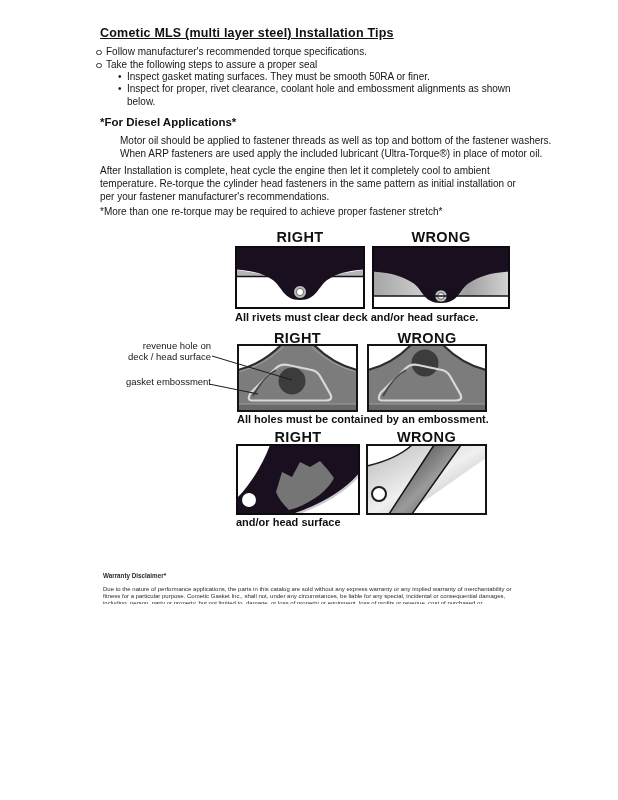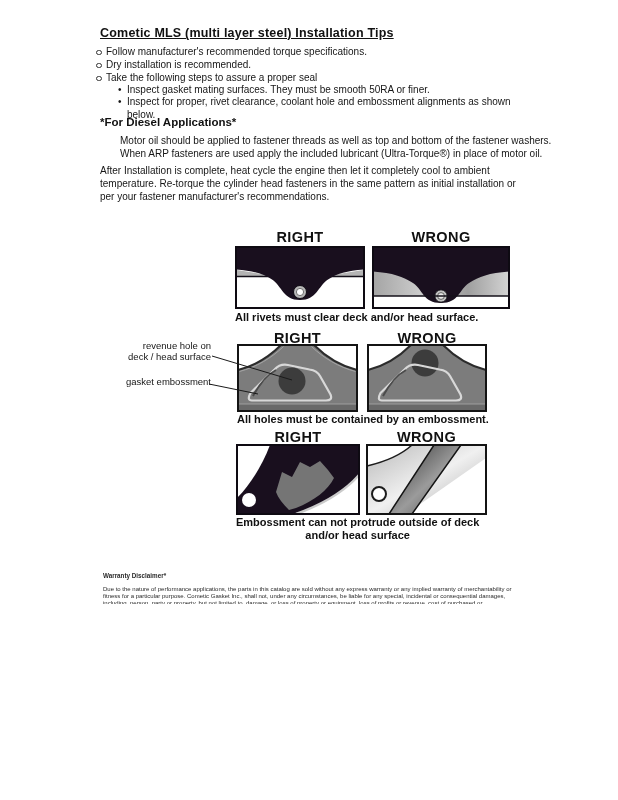--- a/index.html
+++ b/index.html
@@ -41,29 +41,29 @@
 </style>
 </head>
 <body>
 
 <div class="page">
 
   <div class="doc-title">Cometic MLS (multi layer steel) Installation Tips</div>
 
   <div class="tips">
     <div class="tip">Follow manufacturer's recommended torque specifications.</div>
-    <div class="tip">Dry installation is recommended.</div>
     <div class="tip">Take the following steps to assure a proper seal</div>
     <div class="subtip">Inspect gasket mating surfaces.  They must be smooth 50RA or finer.</div>
     <div class="subtip">Inspect for proper, rivet clearance, coolant hole and embossment alignments as shown below.</div>
   </div>
 
   <div class="diesel-heading">*For Diesel Applications*</div>
   <div class="body-para p1">Motor oil should be applied to fastener threads as well as top and bottom of the fastener washers. When ARP fasteners are used apply the included lubricant (Ultra-Torque®) in place of motor oil.</div>
   <div class="body-para p2">After Installation is complete, heat cycle the engine then let it completely cool to ambient temperature. Re-torque the cylinder head fasteners in the same pattern as initial installation or per your fastener manufacturer's recommendations.</div>
+  <div class="note">*More than one re-torque may be required to achieve proper fastener stretch*</div>
 
   <div class="dlabel" style="left:235px; top:229px; width:130px;">RIGHT</div>
   <div class="dlabel" style="left:372px; top:229px; width:138px;">WRONG</div>
 
   <div class="panel" style="left:235px; top:246px; width:130px; height:63px;">
     <svg viewBox="0 0 130 63" xmlns="http://www.w3.org/2000/svg">
       <rect x="1" y="1" width="128" height="61" fill="#ffffff"></rect>
       <polygon points="2,24 42,30.5 2,30.5" fill="#b4b4b4"></polygon>
       <polygon points="128,24 88,30.5 128,30.5" fill="#b4b4b4"></polygon>
       <path d="M2,30.5 H128" stroke="#14101a" stroke-width="1.6" fill="none"></path>
@@ -178,21 +178,20 @@
       <rect x="1" y="1" width="119" height="69" fill="#ffffff"></rect>
       <path d="M46,1 H120 V14 L40,70 H1 V22 C18,18 35,11 46,1 Z" fill="url(#silver3)"></path>
       <path d="M46,1 C35,11 18,18 1,22" fill="none" stroke="#1c1c1c" stroke-width="1.5"></path>
       <polygon points="68,1 95,1 46,70 23,70" fill="url(#dband3)" stroke="#141414" stroke-width="1.5"></polygon>
       <circle cx="13" cy="50" r="7" fill="#ffffff" stroke="#1c1c1c" stroke-width="2"></circle>
       <rect x="1" y="1" width="119" height="69" fill="none" stroke="#141414" stroke-width="2"></rect>
     </svg>
   </div>
 
   <div class="caption" style="left:236px; top:516px;">
-    <span style="display:block;">Embossment can not protrude outside of deck</span>
     <span style="display:block;text-align:center;">and/or head surface</span>
   </div>
 
   <div class="disclaimer">
     <div class="dhead">Warranty Disclaimer*</div>
     <p>Due to the nature of performance applications, the parts in this catalog are sold without any express warranty or any implied warranty of merchantability or fitness for a particular purpose.  Cometic Gasket Inc., shall not, under any circumstances, be liable for any special, incidental or consequential damages, including, person, party or property, but not limited to, damage, or loss of property or equipment, loss of profits or revenue, cost of purchased or replacement goods, or claims of customers of the purchase, which may arise and/or result from sale, installation or use of these parts.  Installation of these parts could adversely affect the motor manufacturers warranty coverage.</p>
     <p>VENUE-The agreed upon venue, in the event of dispute whatsoever between the parties, whether instituted by either party, including, but not limited to, contract terms, payment terms, delivery, type, defects, sufficiency of product, shall be the Court of Common Pleas, Lake County, Ohio or the Painesville Municipal Court, Lake County, Ohio, depending on the amount in controversy.
 This agreement shall be governed by and construed under the laws of the State of Ohio.</p>
     <p>All prices and terms are subject to change without notice.</p>
     <p>Terms COD- Secured with a completed dealer/jobber application on File, COD-Company check with a current credit card number on file.  Open accounts may be established by well rated firms.  A credit application is available upon request.  Open accounts are due payable Net 30 days from date of invoice.  No statement will be sent.  If an account becomes 60 or more days past due, it is subject to being placed on credit hold.  No orders will be shipped or new orders accepted until past due balance is paid.  If an account becomes 90 or more days past due, it is subject to being placed for collections.  All costs of collection are the responsibility of the customer, including attorney fees, court costs, and other expenses of litigation.</p>

